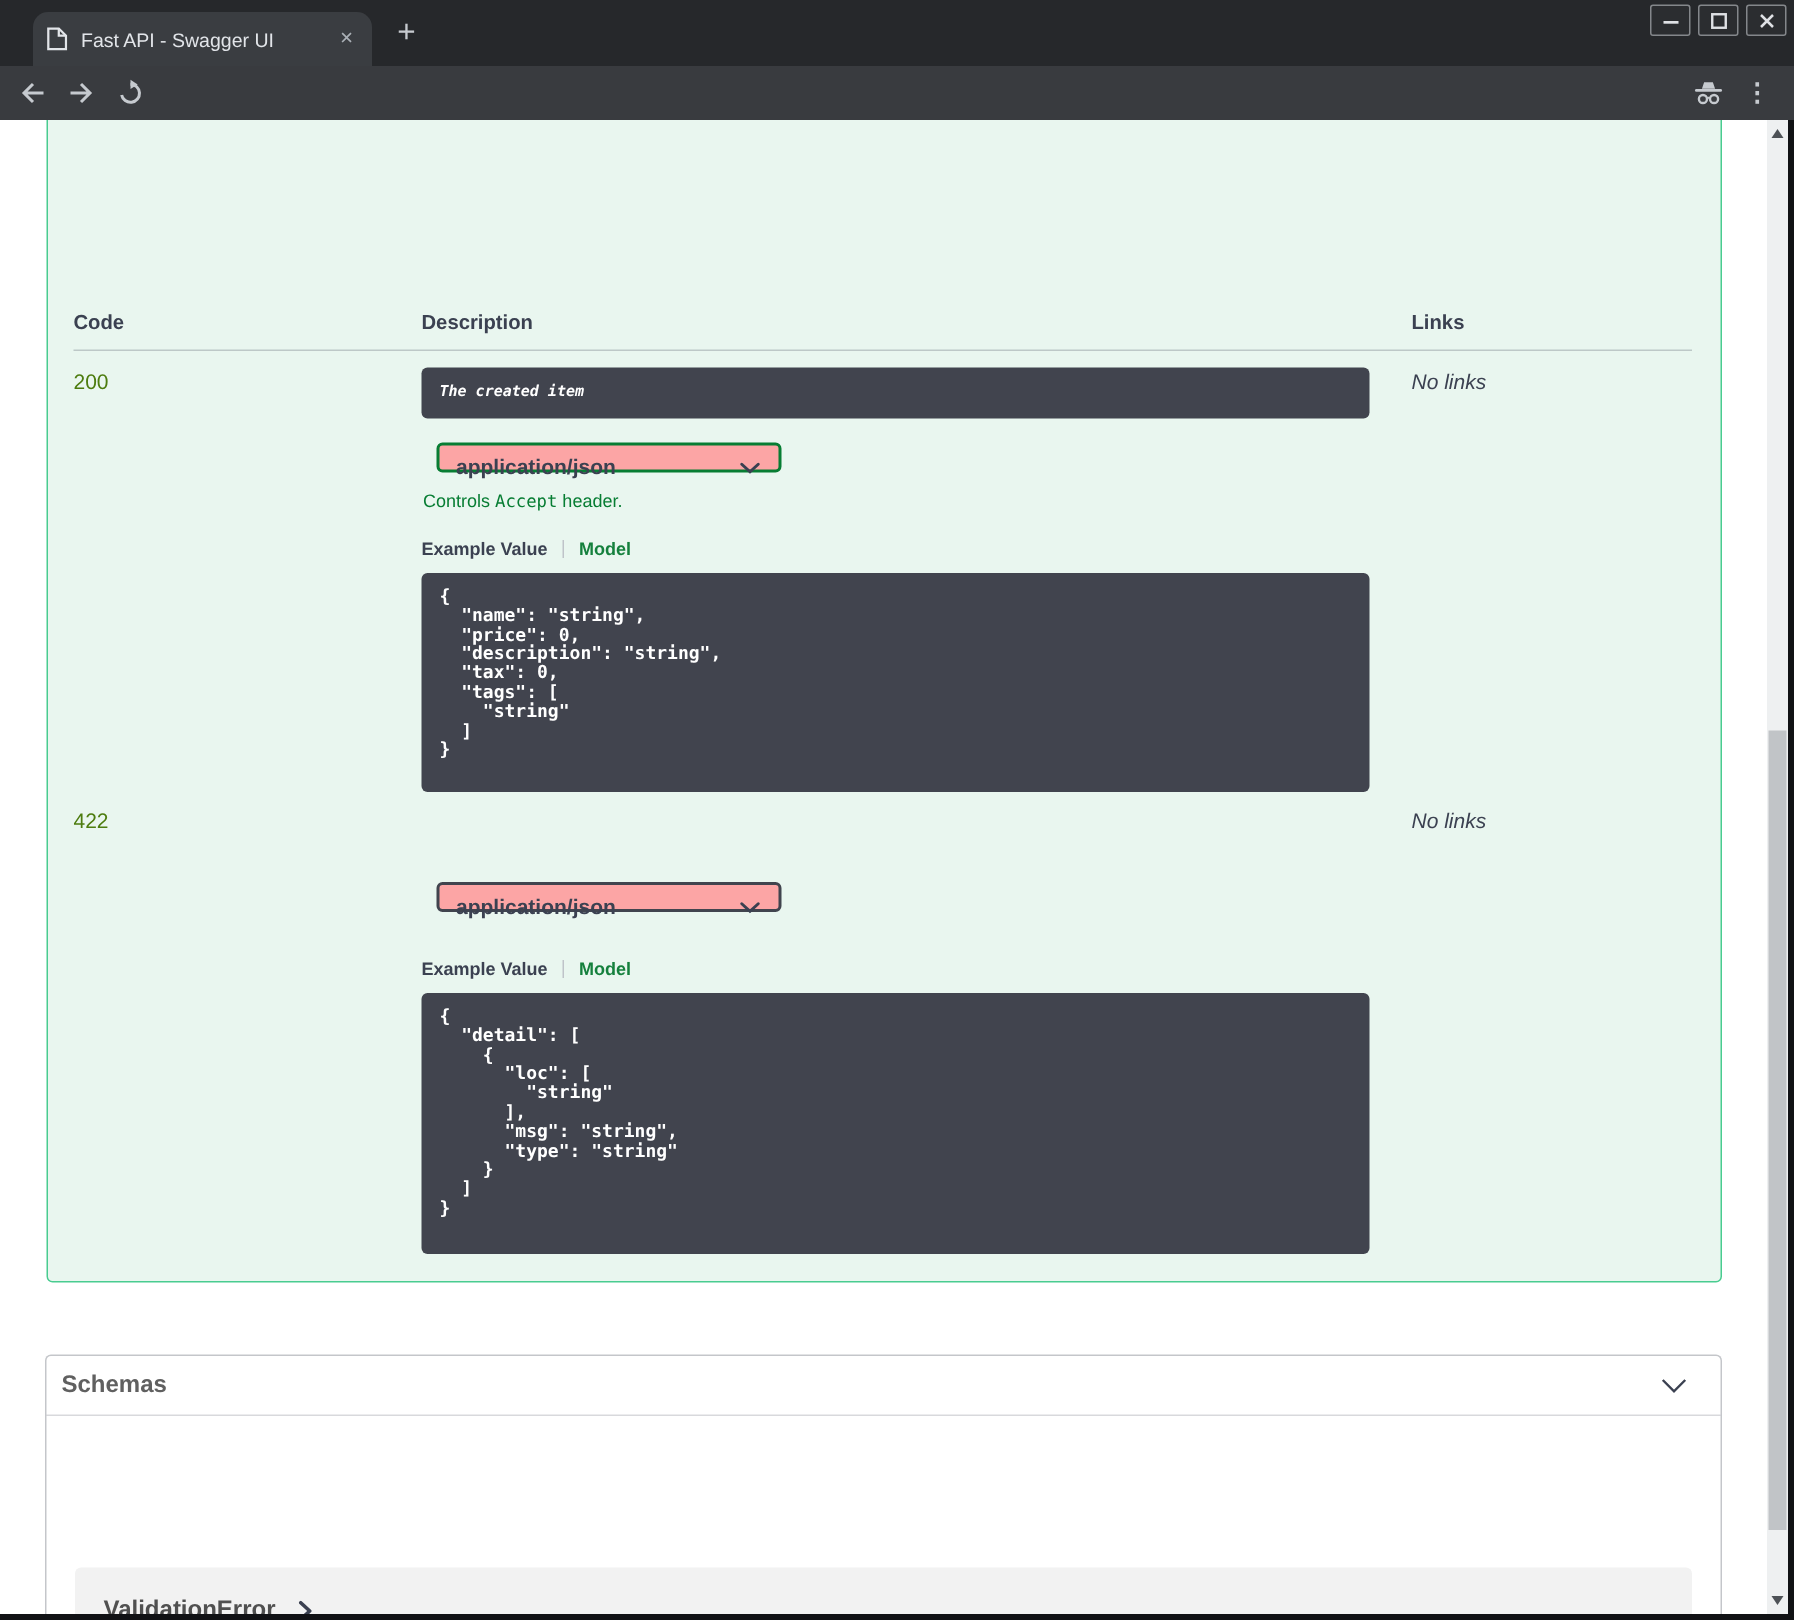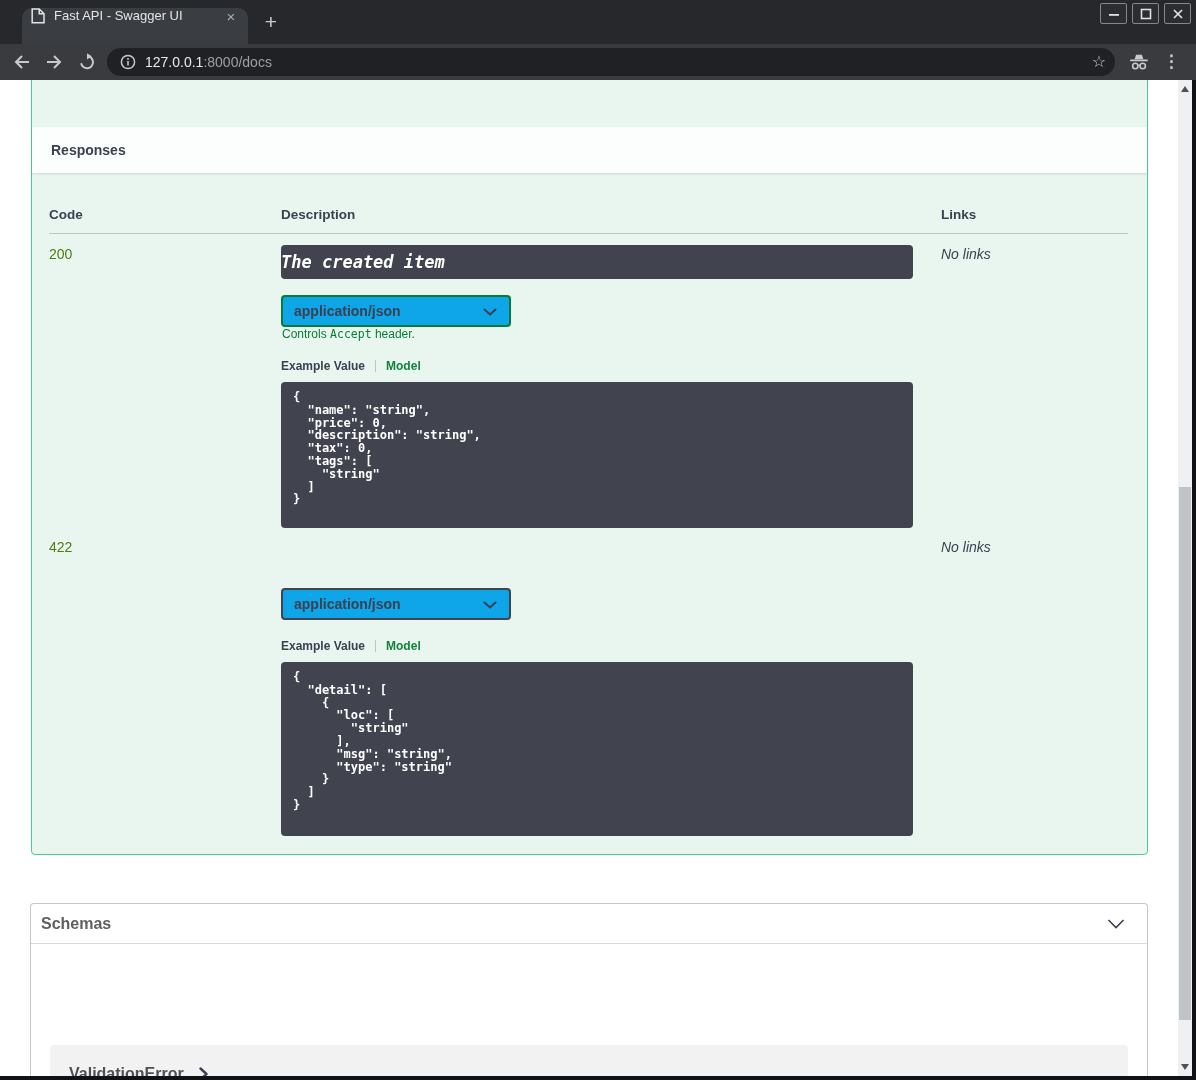--- a/index.html
+++ b/index.html
@@ -3,21 +3,21 @@
 <meta charset="utf-8">
 <style>
   * { margin:0; padding:0; box-sizing:border-box; }
   html,body { width:1196px; height:1080px; overflow:hidden; }
   body { font-family:"Liberation Sans", sans-serif; background:#161719; }
   .window { width:1196px; height:1080px; position:relative; background:#161719; }
 
   
   .tabstrip { position:relative; width:1196px; height:44px; background:#26282b; }
   .tab { position:absolute; left:22px; top:8px; width:226px; height:36px;
-         background:#3a3d41; border-radius:10px 10px 0 0; display:flex; }
+         background:#3a3d41; border-radius:10px 10px 0 0; display:flex; align-items:center; }
   .tab-favicon { margin-left:9px; display:flex; }
   .tab-title { margin-left:9px; font-size:13px; color:#e2e5e9; white-space:nowrap;
                overflow:hidden; flex:1; }
   .tab-close { width:18px; height:18px; margin-right:8px; color:#aab0b6; font-size:15px;
                line-height:18px; text-align:center; }
   .newtab { position:absolute; left:260px; top:12px; width:22px; height:22px; color:#c6cacf;
             font-size:21px; line-height:20px; text-align:center; }
   .win-controls { position:absolute; right:5px; top:3px; display:flex; gap:5px; }
   .win-btn { width:27px; height:21px; border:1px solid #84878b; border-radius:2px;
              display:flex; align-items:center; justify-content:center; background:#2b2d30; }
@@ -46,24 +46,24 @@
                 background:rgba(255,255,255,.85); box-shadow:0 1px 2px rgba(0,0,0,.12); }
   .sec-header span { margin-left:19px; line-height:46px; font-size:14px; font-weight:bold; color:#3b4151; }
 
   .colhead { position:absolute; top:127px; font-size:13.5px; font-weight:bold; color:#3b4151; }
   .headrule { position:absolute; left:49px; top:153px; width:1079px; height:1px; background:rgba(59,65,81,.25); }
 
   .rescode { position:absolute; left:49px; font-size:14px; color:#4d7c0f; }
   .nolinks { position:absolute; left:941px; font-size:14px; font-style:italic; color:#3b4151; }
 
   .descbox { position:absolute; left:281px; width:632px; height:34px; background:#41444e; border-radius:4px; }
-  .descbox span { margin-left:0; line-height:34px; color:#ffffff; font-size:17px;
+  .descbox span { margin-left:12px; line-height:34px; color:#ffffff; font-size:10px;
                   font-weight:bold; font-style:italic; font-family:"DejaVu Sans Mono", monospace; }
 
-  .mt-select { position:absolute; left:281px; width:230px; height:32px; background:#0ea5e9;
+  .mt-select { position:absolute; left:291px; width:230px; height:20px; background:#fca5a5;
                border-radius:4px; }
   .mt-select.green { border:2px solid #077d33; }
   .mt-select.dark  { border:2px solid #41444e; }
   .mt-select span { margin-left:11px; line-height:28px; font-size:14px; font-weight:bold; color:#3b4151; }
   .mt-select svg { position:absolute; right:12px; top:11px; }
 
   .accept-note { position:absolute; left:282px; top:247px; font-size:12px; color:#077d33; }
   .accept-note code { font-family:"DejaVu Sans Mono", monospace; font-size:11.5px; }
 
   .extabs { position:absolute; left:281px; font-size:12px; color:#3b4151; }
@@ -144,51 +144,37 @@
       <svg width="20" height="20" viewBox="0 0 20 20">
           <path d="M3 10 H16 M10 4 l6 6 -6 6" fill="none" stroke="#c6cacf" stroke-width="2"></path>
         </svg>
     </span>
     <span class="nav-ic" style="left:77px">
       <svg width="20" height="20" viewBox="0 0 20 20">
         <path d="M10 4.2 a6 6 0 1 1 -5.9 7.1" fill="none" stroke="#c6cacf" stroke-width="2"></path>
         <polygon points="10,1.2 10,7.4 14.8,4.3" fill="#c6cacf"></polygon>
       </svg>
     </span>
-    <div class="urlbar">
-      <span class="url-info">
-        <svg width="16" height="16" viewBox="0 0 16 16">
-          <circle cx="8" cy="8" r="6.6" fill="none" stroke="#c6cacf" stroke-width="1.5"></circle>
-          <rect x="7.2" y="7" width="1.6" height="4.4" fill="#c6cacf"></rect>
-          <rect x="7.2" y="4.1" width="1.6" height="1.7" fill="#c6cacf"></rect>
-        </svg>
-      </span>
-      <span class="url-text"><span class="url-host">127.0.0.1</span><span class="url-path">:8000/docs</span></span>
-      <span class="url-star">☆</span>
-    </div>
     <span class="incog">
       <svg width="22" height="18" viewBox="0 0 22 18">
         <path d="M6.6 6.2 L8.1 1.8 h5.8 L15.4 6.2 z" fill="#c6cacf"></path>
         <rect x="2" y="6.4" width="18" height="1.8" rx="0.9" fill="#c6cacf"></rect>
         <circle cx="7.3" cy="13" r="2.7" fill="none" stroke="#c6cacf" stroke-width="1.6"></circle>
         <circle cx="14.7" cy="13" r="2.7" fill="none" stroke="#c6cacf" stroke-width="1.6"></circle>
         <path d="M10 12.6 q1 -0.9 2 0" fill="none" stroke="#c6cacf" stroke-width="1.3"></path>
       </svg>
     </span>
     <span class="menu-dots">⋮</span>
   </div>
 
   <div class="pagewrap">
     <div class="page">
 
       <div class="opblock"></div>
 
-      <div class="sec-header">
-        <span>Responses</span>
-      </div>
 
       <span class="colhead" style="left:49px">Code</span>
       <span class="colhead" style="left:281px">Description</span>
       <span class="colhead" style="left:941px">Links</span>
       <div class="headrule"></div>
 
       <span class="rescode" style="top:166px">200</span>
       <div class="descbox" style="top:165px">
         <span>The created item</span>
       </div>

